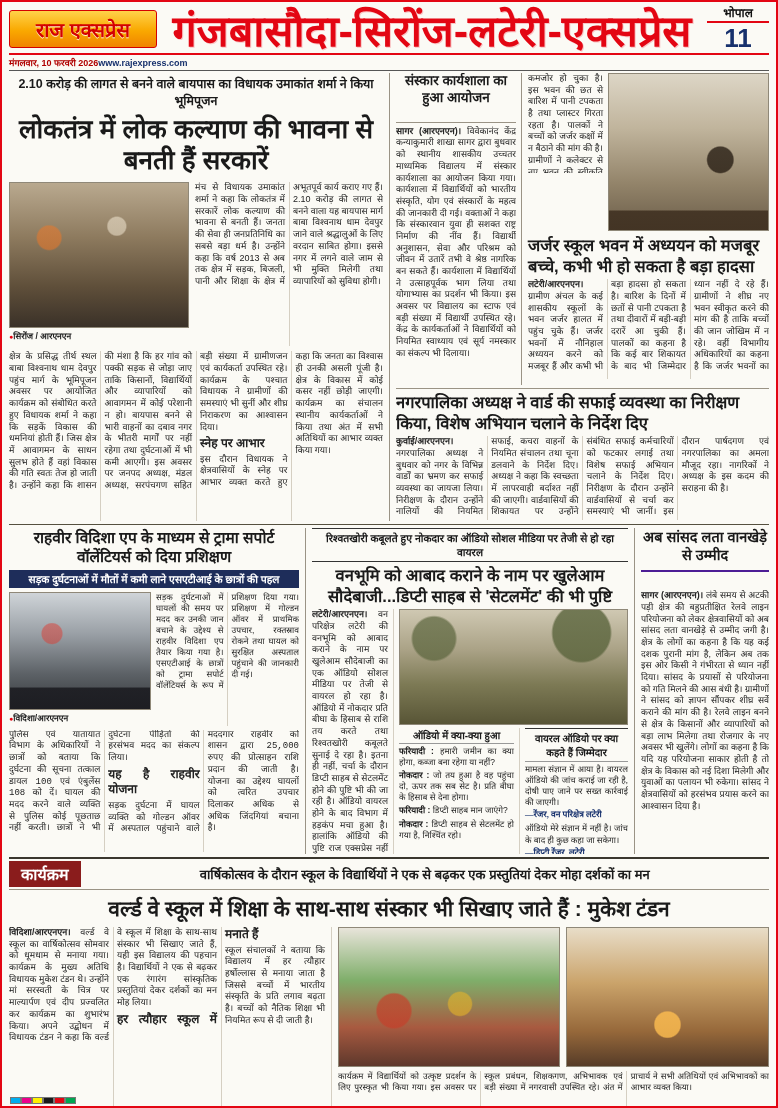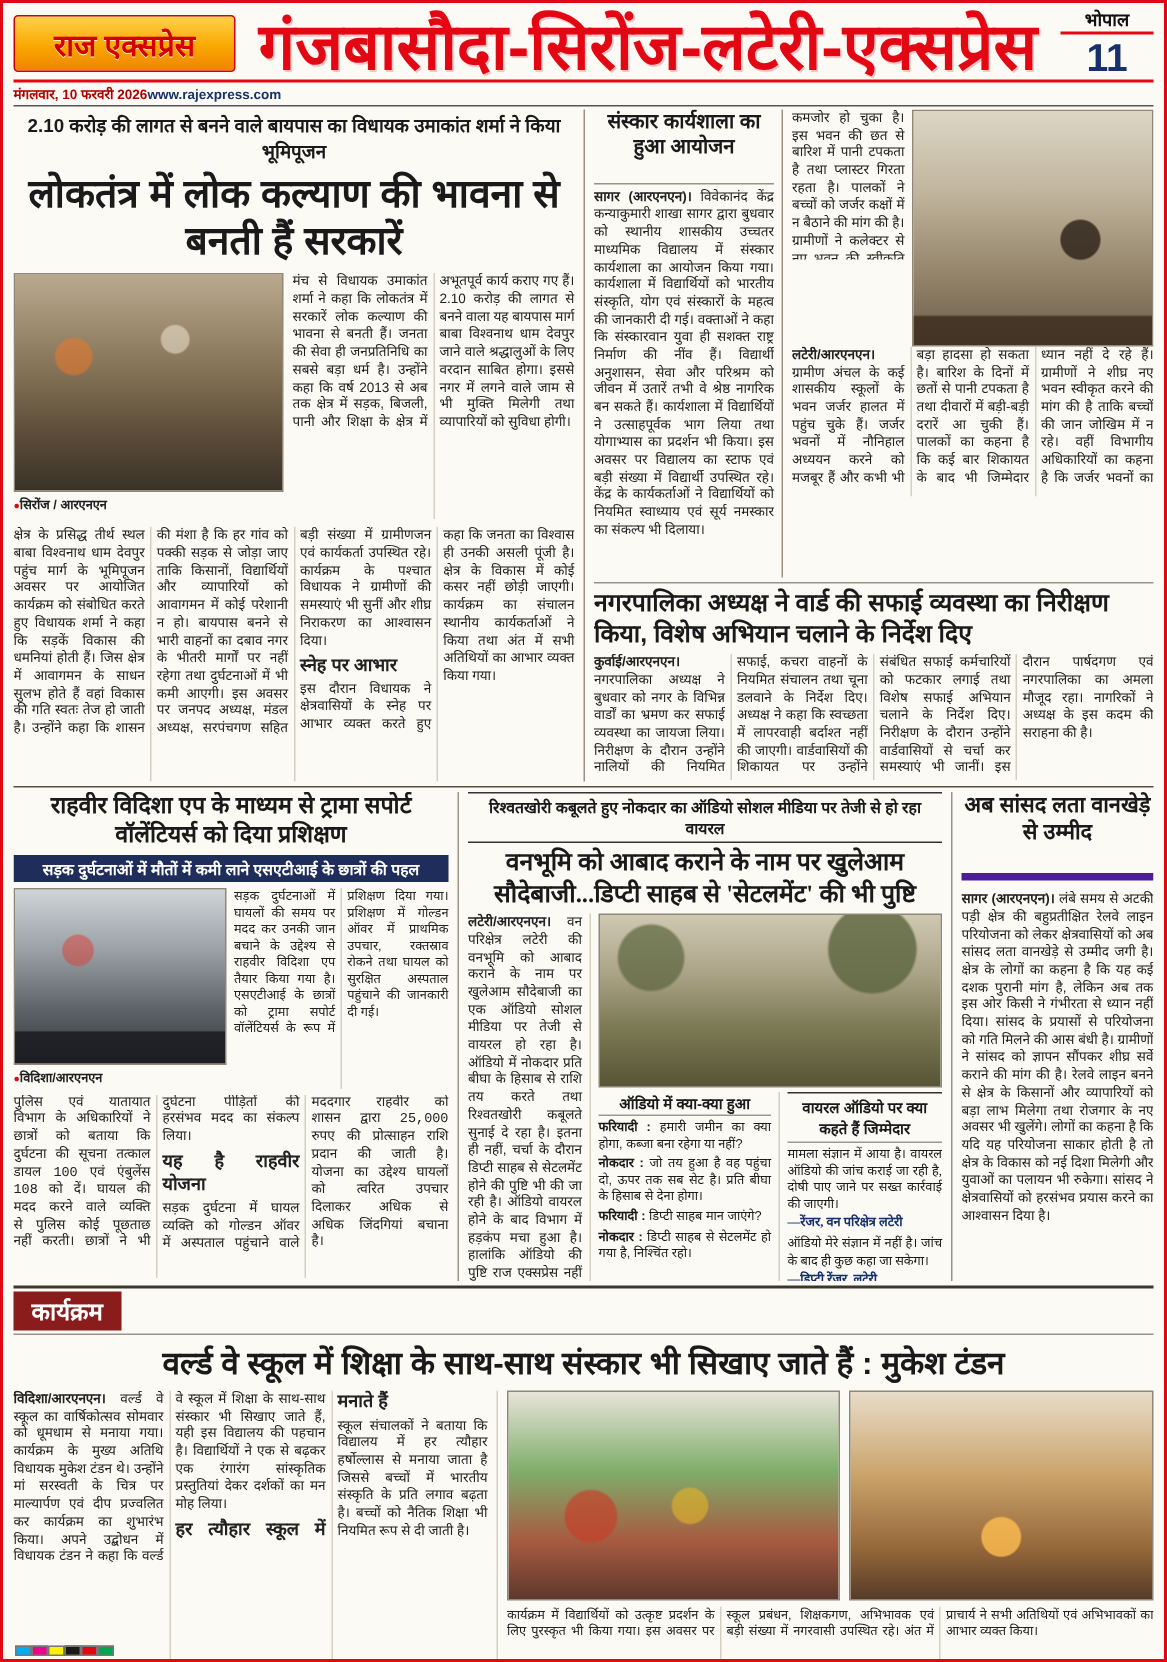--- a/index.html
+++ b/index.html
@@ -86,42 +86,42 @@
     background:
       linear-gradient(0deg, rgba(25,25,30,.85) 0 18%, transparent 19%),
       radial-gradient(circle at 30% 35%, rgba(220,60,50,.5) 0 8%, transparent 9%),
       linear-gradient(180deg,#cfd4d8 0%,#9aa0a6 35%,#5c6166 70%,#35383c 100%);
   }
   .rahveer .beside { flex:1; margin-left:5px; height:134px; font-size:8.5px; }
   .rahveer .lower { margin-top:4px; height:122px;font-family:Liberation Mono, monospace; }
   
   .vanb { width:330px; padding:0 6px; border-left:1px solid #9a9385; border-right:1px solid #9a9385; }
   .vanb .kicker { border-top:1.5px solid #333; border-bottom:1.5px solid #333; font-size:10.5px; font-weight:bold; text-align:center; padding:2px 2px; }
-  .vanb .hl { font-size:16.5px; font-weight:bold; text-align:center; line-height:1.25; padding:3px 0;font-family:Liberation Serif, serif; }
+  .vanb .hl { font-size:16.5px; font-weight:bold; text-align:center; line-height:1.25; padding:3px 0; }
   .vanb .content { display:flex; height:252px; }
   .vanb .lcol { width:82px; padding-right:5px; border-right:1px solid #d5cfc2; }
   .vanb .rpart { flex:1; padding-left:5px; display:flex; flex-direction:column; }
   .vanb .photo4 { height:116px;
     background:
       radial-gradient(circle at 80% 20%, rgba(90,100,60,.8) 0 14%, transparent 15%),
       radial-gradient(circle at 15% 25%, rgba(90,100,60,.7) 0 10%, transparent 11%),
       linear-gradient(180deg,#cfc8b2 0%,#aaa286 35%,#7d7a55 65%,#585536 100%);
   }
   .vanb .below { display:flex; flex:1; margin-top:3px; }
   .vanb .acol { flex:1; padding-right:5px; border-right:1px solid #d5cfc2; }
   .asub { font-size:10px; font-weight:bold; text-align:center; border-bottom:1px solid #999; margin-bottom:2px; padding-bottom:1px; }
   .aline { font-size:8.5px; line-height:1.3; text-align:justify; margin-bottom:2px; }
   .qcol { width:108px; padding-left:5px; }
   .qtitle { font-size:10px; font-weight:bold; text-align:center; border-top:1.5px solid #333; border-bottom:1px solid #999; padding:2px 0; margin-bottom:2px; }
   .quote { font-size:8.5px; line-height:1.3; text-align:justify; margin-bottom:3px;font-family:Liberation Serif, serif; }
   .qattr { display:block; font-weight:bold; color:#17316d; margin-top:1px; }
   .qattr::before { content:"\2014 "; }
   
   .sansad { flex:1; padding-left:6px; }
-  .sansad .hl { font-size:14.5px; font-weight:bold; text-align:center; line-height:1.25; border-bottom:5px solid #4c1d95; padding-bottom:18px; margin-bottom:7px; }
+  .sansad .hl { font-size:14.5px; font-weight:bold; text-align:center; line-height:1.25; border-bottom:2px solid #4c1d95; padding-bottom:6px; margin-bottom:18px; }
   .sansad .bodytxt { height:276px; }
   
   .rowC { border-top:2px solid #3a372e; margin-top:3px; padding-top:2px; }
   .band { display:flex; align-items:center; border-bottom:1px solid #9a9385; padding-bottom:2px; }
   .band .label { background:#8a1c1c; color:#fff; font-size:16px; font-weight:bold; padding:2px 12px; }
   .band .btext { flex:1; text-align:center; font-size:13px; font-weight:bold; }
   .rowC .hl { font-size:21px; font-weight:bold; text-align:center; padding:4px 0 5px; white-space:nowrap; overflow:hidden; }
   .rowC .content { display:flex; height:186px; }
   .rowC .ltxt { width:322px; padding-right:6px; }
   .rowC .rstack { flex:1; display:flex; flex-direction:column; border-left:1px solid #d5cfc2; padding-left:6px; }
@@ -189,20 +189,21 @@
         <article class="sanskar">
           <h3 class="hl">संस्कार कार्यशाला का हुआ आयोजन</h3>
           <p class="bodytxt"><b class="dl">सागर (आरएनएन)।</b> <span>विवेकानंद केंद्र कन्याकुमारी शाखा सागर द्वारा बुधवार को स्थानीय शासकीय उच्चतर माध्यमिक विद्यालय में संस्कार कार्यशाला का आयोजन किया गया। कार्यशाला में विद्यार्थियों को भारतीय संस्कृति, योग एवं संस्कारों के महत्व की जानकारी दी गई। वक्ताओं ने कहा कि संस्कारवान युवा ही सशक्त राष्ट्र निर्माण की नींव हैं। विद्यार्थी अनुशासन, सेवा और परिश्रम को जीवन में उतारें तभी वे श्रेष्ठ नागरिक बन सकते हैं। कार्यशाला में विद्यार्थियों ने उत्साहपूर्वक भाग लिया तथा योगाभ्यास का प्रदर्शन भी किया। इस अवसर पर विद्यालय का स्टाफ एवं बड़ी संख्या में विद्यार्थी उपस्थित रहे। केंद्र के कार्यकर्ताओं ने विद्यार्थियों को नियमित स्वाध्याय एवं सूर्य नमस्कार का संकल्प भी दिलाया।</span></p>
         </article>
 
         <article class="school">
           <div class="top">
             <div class="side bodytxt">कमजोर हो चुका है। इस भवन की छत से बारिश में पानी टपकता है तथा प्लास्टर गिरता रहता है। पालकों ने बच्चों को जर्जर कक्षों में न बैठाने की मांग की है। ग्रामीणों ने कलेक्टर से नए भवन की स्वीकृति की गुहार लगाई है।</div>
             <div class="photo photo2"></div>
           </div>
+          <h3 class="hl">जर्जर स्कूल भवन में अध्ययन को मजबूर बच्चे, कभी भी हो सकता है बड़ा हादसा</h3>
           <p class="bodytxt col3"><b class="dl">लटेरी/आरएनएन।</b> <span>ग्रामीण अंचल के कई शासकीय स्कूलों के भवन जर्जर हालत में पहुंच चुके हैं। जर्जर भवनों में नौनिहाल अध्ययन करने को मजबूर हैं और कभी भी बड़ा हादसा हो सकता है। बारिश के दिनों में छतों से पानी टपकता है तथा दीवारों में बड़ी-बड़ी दरारें आ चुकी हैं। पालकों का कहना है कि कई बार शिकायत के बाद भी जिम्मेदार ध्यान नहीं दे रहे हैं। ग्रामीणों ने शीघ्र नए भवन स्वीकृत करने की मांग की है ताकि बच्चों की जान जोखिम में न रहे। वहीं विभागीय अधिकारियों का कहना है कि जर्जर भवनों का सर्वे कराकर प्रस्ताव वरिष्ठ कार्यालय भेजा गया है।</span></p>
         </article>
       </div>
 
       <article class="nagar">
         <h3 class="hl">नगरपालिका अध्यक्ष ने वार्ड की सफाई व्यवस्था का निरीक्षण किया, विशेष अभियान चलाने के निर्देश दिए</h3>
         <p class="bodytxt col4"><b class="dl">कुर्वाई/आरएनएन।</b> <span>नगरपालिका अध्यक्ष ने बुधवार को नगर के विभिन्न वार्डों का भ्रमण कर सफाई व्यवस्था का जायजा लिया। निरीक्षण के दौरान उन्होंने नालियों की नियमित सफाई, कचरा वाहनों के नियमित संचालन तथा चूना डलवाने के निर्देश दिए। अध्यक्ष ने कहा कि स्वच्छता में लापरवाही बर्दाश्त नहीं की जाएगी। वार्डवासियों की शिकायत पर उन्होंने संबंधित सफाई कर्मचारियों को फटकार लगाई तथा विशेष सफाई अभियान चलाने के निर्देश दिए। निरीक्षण के दौरान उन्होंने वार्डवासियों से चर्चा कर समस्याएं भी जानीं। इस दौरान पार्षदगण एवं नगरपालिका का अमला मौजूद रहा। नागरिकों ने अध्यक्ष के इस कदम की सराहना की है।</span></p>
       </article>
     </div>
   </section>
@@ -253,20 +254,21 @@
 
     <article class="sansad">
       <h3 class="hl">अब सांसद लता वानखेड़े से उम्मीद</h3>
       <p class="bodytxt"><b class="dl">सागर (आरएनएन)।</b> <span>लंबे समय से अटकी पड़ी क्षेत्र की बहुप्रतीक्षित रेलवे लाइन परियोजना को लेकर क्षेत्रवासियों को अब सांसद लता वानखेड़े से उम्मीद जगी है। क्षेत्र के लोगों का कहना है कि यह कई दशक पुरानी मांग है, लेकिन अब तक इस ओर किसी ने गंभीरता से ध्यान नहीं दिया। सांसद के प्रयासों से परियोजना को गति मिलने की आस बंधी है। ग्रामीणों ने सांसद को ज्ञापन सौंपकर शीघ्र सर्वे कराने की मांग की है। रेलवे लाइन बनने से क्षेत्र के किसानों और व्यापारियों को बड़ा लाभ मिलेगा तथा रोजगार के नए अवसर भी खुलेंगे। लोगों का कहना है कि यदि यह परियोजना साकार होती है तो क्षेत्र के विकास को नई दिशा मिलेगी और युवाओं का पलायन भी रुकेगा। सांसद ने क्षेत्रवासियों को हरसंभव प्रयास करने का आश्वासन दिया है।</span></p>
     </article>
   </section>
 
   <section class="rowC">
     <div class="band">
       <span class="label">कार्यक्रम</span>
+      <span class="btext">वार्षिकोत्सव के दौरान स्कूल के विद्यार्थियों ने एक से बढ़कर एक प्रस्तुतियां देकर मोहा दर्शकों का मन</span>
     </div>
     <h2 class="hl">वर्ल्ड वे स्कूल में शिक्षा के साथ-साथ संस्कार भी सिखाए जाते हैं : मुकेश टंडन</h2>
     <div class="content">
       <div class="ltxt bodytxt col3">
         <b class="dl">विदिशा/आरएनएन।</b>
         <span>वर्ल्ड वे स्कूल का वार्षिकोत्सव सोमवार को धूमधाम से मनाया गया। कार्यक्रम के मुख्य अतिथि विधायक मुकेश टंडन थे। उन्होंने मां सरस्वती के चित्र पर माल्यार्पण एवं दीप प्रज्वलित कर कार्यक्रम का शुभारंभ किया। अपने उद्बोधन में विधायक टंडन ने कहा कि वर्ल्ड वे स्कूल में शिक्षा के साथ-साथ संस्कार भी सिखाए जाते हैं, यही इस विद्यालय की पहचान है। विद्यार्थियों ने एक से बढ़कर एक रंगारंग सांस्कृतिक प्रस्तुतियां देकर दर्शकों का मन मोह लिया।</span>
         <span class="subhead" style="display:block">हर त्यौहार स्कूल में मनाते हैं</span>
         <span>स्कूल संचालकों ने बताया कि विद्यालय में हर त्यौहार हर्षोल्लास से मनाया जाता है जिससे बच्चों में भारतीय संस्कृति के प्रति लगाव बढ़ता है। बच्चों को नैतिक शिक्षा भी नियमित रूप से दी जाती है।</span>
       </div>
       <div class="rstack">

